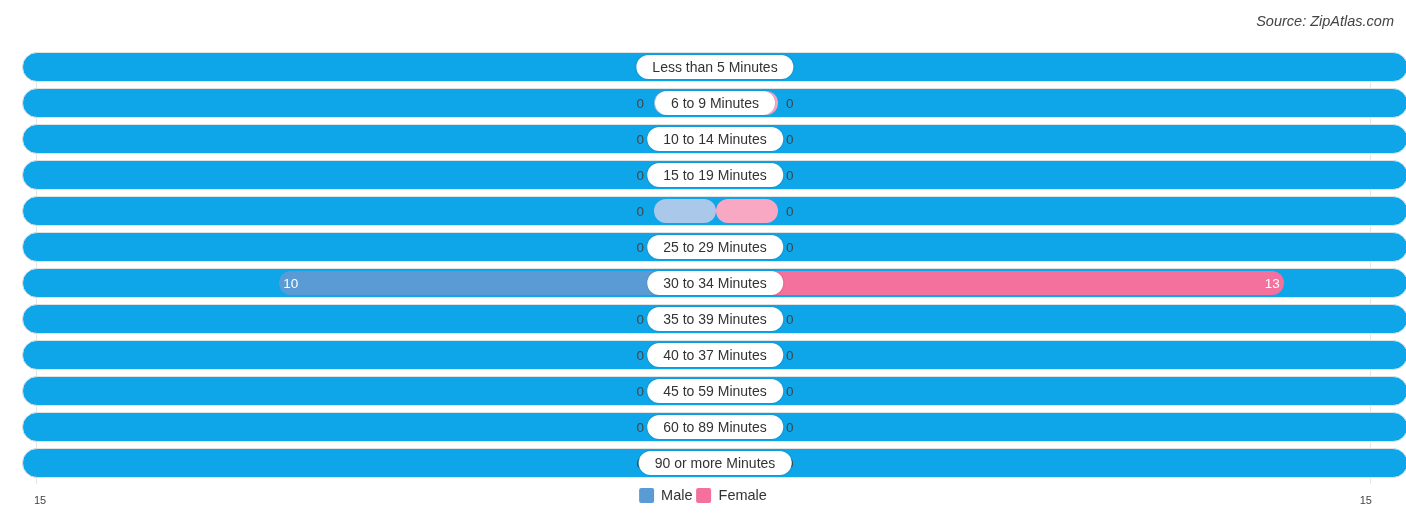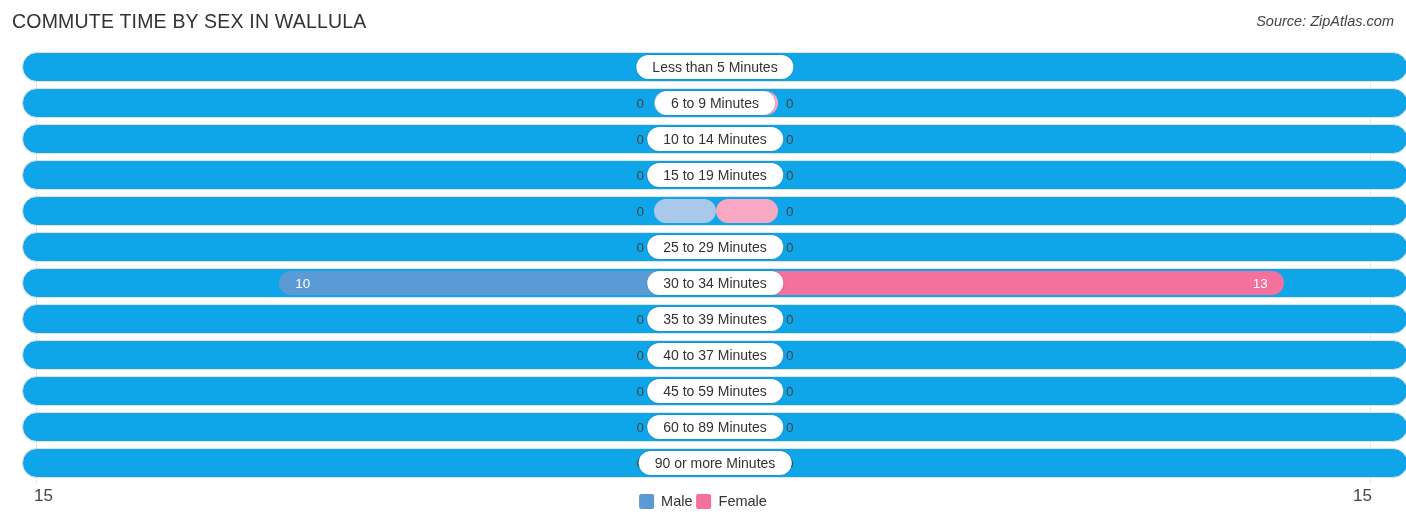--- a/index.html
+++ b/index.html
@@ -85,21 +85,21 @@
     border-radius: 12px;
     justify-content: flex-start;
   }
   .bar.female {
     border-radius: 12px;
     justify-content: flex-end;
   }
   .bar-inner-label {
     font-size: 13.5px;
     color: #ffffff;
-    padding: 0 16px;
+    padding: 0 4px;
     white-space: nowrap;
   }
   .outside-label {
     position: absolute;
     top: 50%;
     transform: translateY(-50%);
     font-size: 13.5px;
     color: #444444;
     white-space: nowrap;
   }
@@ -121,28 +121,28 @@
     font-size: 14px;
     color: #333333;
     white-space: nowrap;
     box-shadow: 0 0 2px rgba(0,0,0,0.22);
     z-index: 5;
   }
   
   .axis-label {
     position: absolute;
     bottom: 17px;
-    font-size: 17px;
+    font-size: 11px;
     color: #444444;
   }
   .axis-label.left { left: 34px; }
   .axis-label.right { right: 34px; }
   .legend {
     position: absolute;
-    bottom: 14px;
+    bottom: 20px;
     left: 50%;
     transform: translateX(-50%);
     display: flex;
     align-items: center;
     gap: 4px;
   }
   .legend-item {
     display: flex;
     align-items: center;
     gap: 7px;
@@ -155,21 +155,20 @@
   .legend-text {
     font-size: 14.5px;
     color: #333333;
   }
 </style>
 </head>
 <body>
 
 <div class="chart-root">
 
-  <div class="chart-title">COMMUTE TIME BY SEX IN WALLULA</div>
   <div class="chart-source">Source: ZipAtlas.com</div>
 
   <div class="plot" id="plot">
       <div class="gridline" style="left: 26px;"></div>
       <div class="gridline" style="left: 1360px;"></div>
       <div class="row" style="top: 0px; height: 30px;">
         <div class="row-inner">
           <div class="outside-label left" style="right: 763px;">0</div>
           <div class="bar male" style="width: 62px; left: 631px; background: rgb(170, 200, 234);"></div>
           <div class="outside-label right" style="left: 763px;">0</div>

